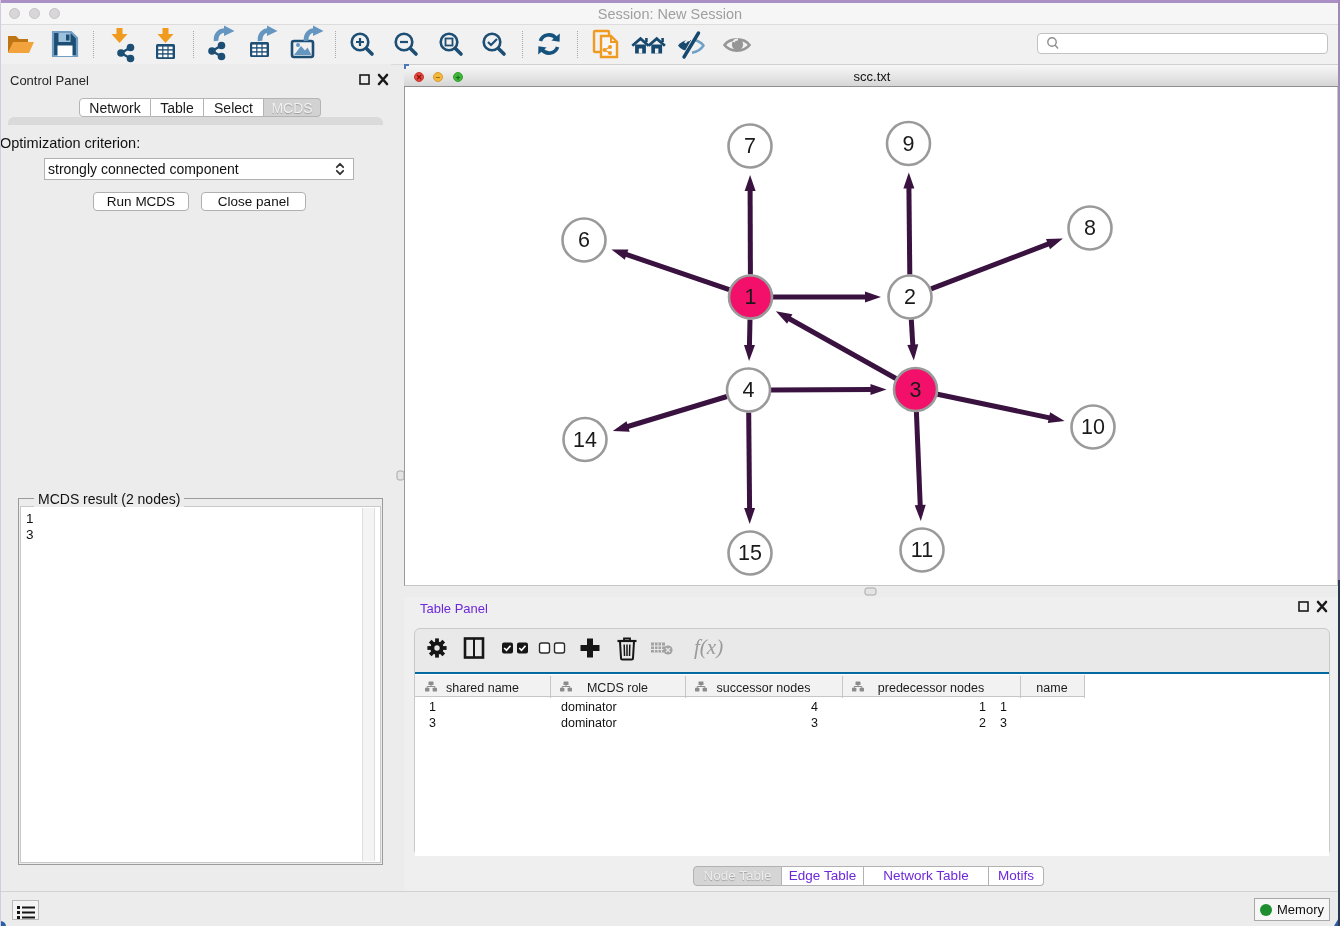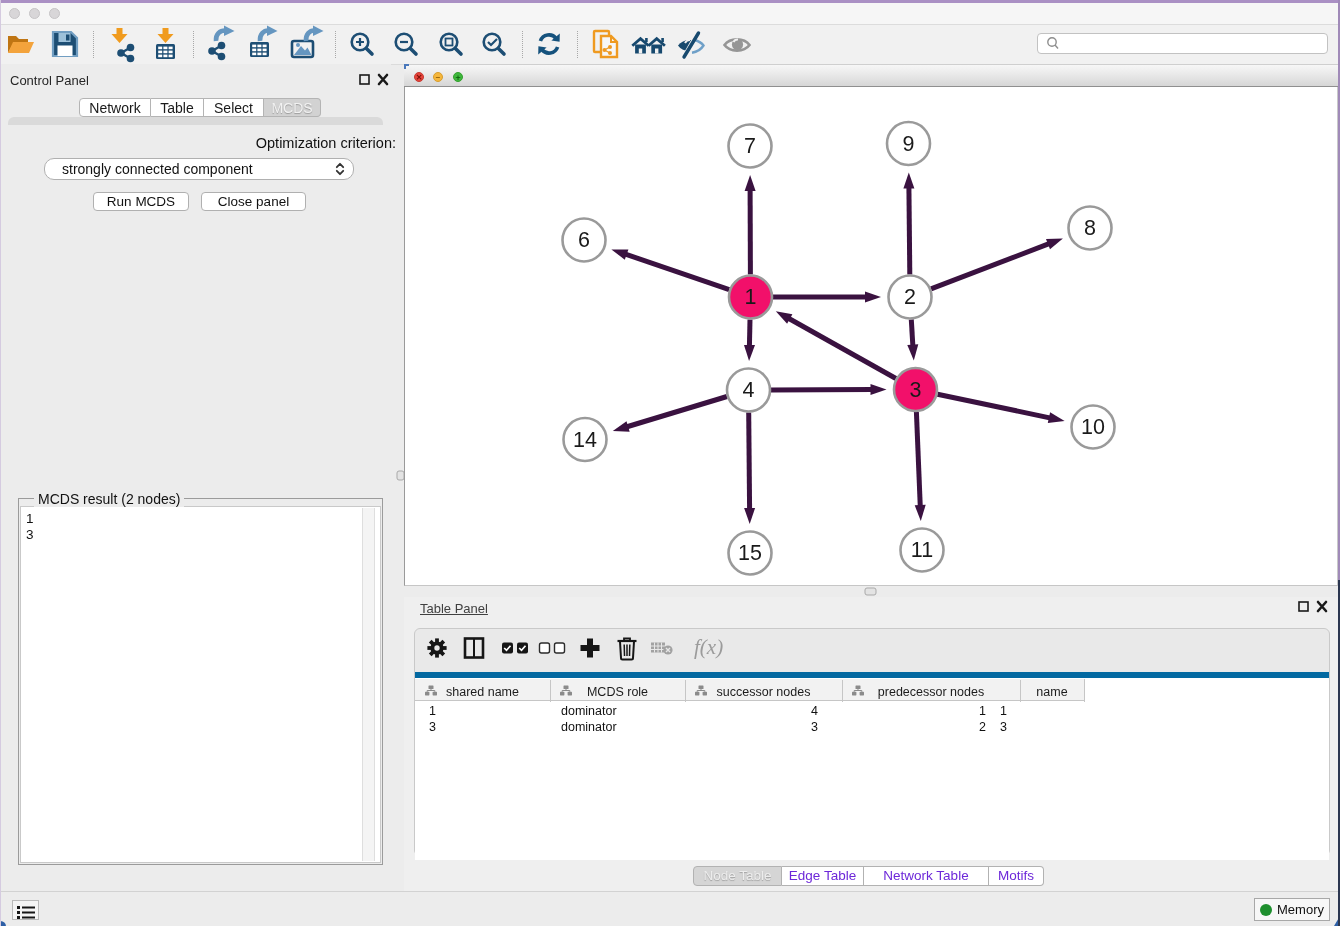--- a/index.html
+++ b/index.html
@@ -13,41 +13,41 @@
   #wintitle{left:0;top:3px;width:1340px;text-align:center;font-size:14.5px;color:#9f9f9f;}
   #toolbar{left:0;top:25px;width:1340px;height:39px;background:#f1f1f1;border-bottom:1px solid #dbdbdb;}
   .tsep{position:absolute;top:6px;height:27px;width:0;border-left:1px dotted #a8a8a8;}
   #search{position:absolute;left:1037px;top:8px;width:289px;height:19px;background:#fff;border:1px solid #c2c2c2;border-radius:4px;}
   
   #cpanel{left:0;top:64px;width:391px;height:827px;background:#ececec;}
   #cp-title{left:10px;top:9px;font-size:13px;color:#262626;}
   .tab{position:absolute;top:34px;height:19px;box-sizing:border-box;border:1px solid #b4b4b4;background:#fff;
        font-size:14px;color:#1a1a1a;text-align:center;line-height:18px;}
   #tabband{left:8px;top:53px;width:375px;height:8px;background:#dadada;border-radius:6px 6px 0 0;}
-  #optlabel{left:0px;top:71px;width:396px;text-align:right;font-size:14.5px;color:#111;}
-  #selectbox{left:44px;top:94px;width:310px;height:22px;box-sizing:border-box;background:#fff;border:1px solid #b0b0b0;border-radius:10px;
-             font-size:14px;color:#111;line-height:20px;padding-left:17px;}
+  #optlabel{left:0px;top:71px;width:396px;text-align:left;font-size:14.5px;color:#111;}
+  #selectbox{left:44px;top:94px;width:310px;height:22px;box-sizing:border-box;background:#fff;border:1px solid #b0b0b0;border-radius:0;
+             font-size:14px;color:#111;line-height:20px;padding-left:3px;}
   .btn{position:absolute;top:128px;height:19px;box-sizing:border-box;background:#fff;border:1px solid #b0b0b0;border-radius:4px;
        font-size:13.5px;color:#111;text-align:center;line-height:17px;}
   #fieldset{left:18px;top:434px;width:365px;height:367px;box-sizing:border-box;border:1px solid #9b9b9b;}
   #fslabel{left:22px;top:427px;background:#ececec;padding:0 4px;font-size:14px;color:#111;margin-left:12px;}
   #fsinner{left:20px;top:442px;width:361px;height:357px;background:#fff;border:1px solid #c9c9c9;box-sizing:border-box;}
   #fsscroll{right:5px;top:1px;width:11px;height:353px;background:#f4f4f4;border-left:1px solid #dedede;border-right:1px solid #dedede;}
   
   #netwin{left:404px;top:64px;width:936px;height:521px;}
   #nettitle{left:0;top:0;width:936px;height:23px;box-sizing:border-box;
             background:linear-gradient(#f7f7f7,#e9e9e9 45%,#d6d6d6);border-top:1px solid #cfcfcf;border-bottom:1px solid #8f8f8f;}
   .mac{position:absolute;top:6.5px;width:10px;height:10px;border-radius:50%;box-sizing:border-box;font-size:8px;line-height:10px;text-align:center;}
   #netname{left:0;top:4px;width:936px;text-align:center;font-size:13px;color:#111;}
   #canvas{left:0px;top:23px;width:934px;height:499px;background:#fff;border-left:1px solid #9a9a9a;border-bottom:1px solid #c6c6c6;border-right:1px solid #c9c9c9;box-sizing:border-box;}
   
   #tpanel{left:404px;top:597px;width:936px;height:294px;background:#efefef;}
-  #tp-title{left:16px;top:4px;font-size:13px;color:#404040;text-decoration:underline;}
+  #tp-title{left:16px;top:4px;font-size:13px;color:#6d28d9;}
   #tpcard{left:10px;top:31px;width:916px;height:228px;background:#e9e9e9;border:1px solid #c9c9c9;border-radius:6px;box-sizing:border-box;}
-  #ttable{left:0px;top:43px;width:914px;height:182px;background:#fff;border-top:6px solid #0369a1;}
+  #ttable{left:0px;top:43px;width:914px;height:182px;background:#fff;border-top:2px solid #0369a1;}
   #thead{left:0;top:1px;width:670px;height:22px;background:#f2f2f2;border-bottom:1px solid #c6c6c6;border-right:1px solid #c6c6c6;box-sizing:border-box;}
   .hsep{position:absolute;top:1px;height:22px;width:0;border-left:1px solid #c6c6c6;}
   .hcell{position:absolute;top:2px;height:21px;display:flex;align-items:center;justify-content:center;font-size:12.5px;color:#1c1c1c;}
   .cellv{position:absolute;font-size:12.5px;color:#111;}
   
   .btab{position:absolute;top:269px;height:20px;box-sizing:border-box;border:1px solid #b2b2b2;background:#fff;
         font-size:13.5px;color:#6d28d9;text-align:center;line-height:18px;}
   
   #statusbar{left:0;top:891px;width:1340px;height:35px;background:#ececec;border-top:1px solid #d2d2d2;}
   #listbtn{position:absolute;left:12px;top:8px;width:27px;height:20px;box-sizing:border-box;background:#f4f4f4;border:1px solid #b9b9b9;}
@@ -56,20 +56,21 @@
 </head>
 <body>
 <div class="abs" id="topline"></div>
 <div class="abs" style="left:1338px;top:0;width:2px;height:580px;background:#a08ab8;z-index:60;"></div>
 <div class="abs" style="left:1338px;top:580px;width:2px;height:346px;background:#2b3650;z-index:60;"></div>
 <div class="abs" style="left:0;top:0;width:1px;height:926px;background:#d5cbe0;z-index:60;"></div>
 <div class="abs" id="titlebar">
   <div class="tl" style="left:9px;"></div>
   <div class="tl" style="left:29px;"></div>
   <div class="tl" style="left:49px;"></div>
+  <div class="abs" id="wintitle">Session: New Session</div>
 </div>
 <div class="abs" id="toolbar">
   <div class="tsep" style="left:93px;"></div>
   <div class="tsep" style="left:193px;"></div>
   <div class="tsep" style="left:335px;"></div>
   <div class="tsep" style="left:522px;"></div>
   <div class="tsep" style="left:577px;"></div>
   <svg id="tbicons" width="780" height="39" style="position:absolute;left:0;top:0;">
 
     <g transform="translate(22,19)">
@@ -263,20 +264,21 @@
   </svg>
 </div>
 
 <div class="abs" id="netwin">
   <div class="abs" style="left:0;top:0;width:5px;height:1.5px;background:#4a78bb;z-index:5;"></div>
   <div class="abs" style="left:0;top:0;width:1.5px;height:5px;background:#4a78bb;z-index:5;"></div>
   <div class="abs" id="nettitle">
     <div class="mac" style="left:10px;background:#e8453c;border:1px solid #c43a32;color:#7c1008;font-weight:bold;">✕</div>
     <div class="mac" style="left:29px;background:#f5b63c;border:1px solid #d89e2e;color:#92600a;font-weight:bold;">−</div>
     <div class="mac" style="left:49px;background:#3fb73d;border:1px solid #35a02f;color:#0a5c0a;font-weight:bold;">＋</div>
+    <div class="abs" id="netname">scc.txt</div>
   </div>
   <div class="abs" id="canvas">
     <svg id="graph" width="933" height="498" style="position:absolute;left:0;top:0;">
     <rect x="420" y="208.2" width="12" height="2.2" fill="#8d7f92"></rect>
     <rect x="423" y="301.2" width="12" height="2.2" fill="#8d7f92"></rect>
     <line x1="345.4" y1="187.5" x2="345.1" y2="102.0" stroke="#3a1240" stroke-width="5"></line>
     <path d="M345.1,88.0 L350.6,104.0 L339.6,104.0 Z" fill="#3a1240"></path>
     <line x1="324.2" y1="202.7" x2="219.7" y2="166.9" stroke="#3a1240" stroke-width="5"></line>
     <path d="M206.4,162.4 L223.4,162.4 L219.8,172.8 Z" fill="#3a1240"></path>
     <line x1="368.0" y1="210.0" x2="462.0" y2="210.0" stroke="#3a1240" stroke-width="5"></line>

